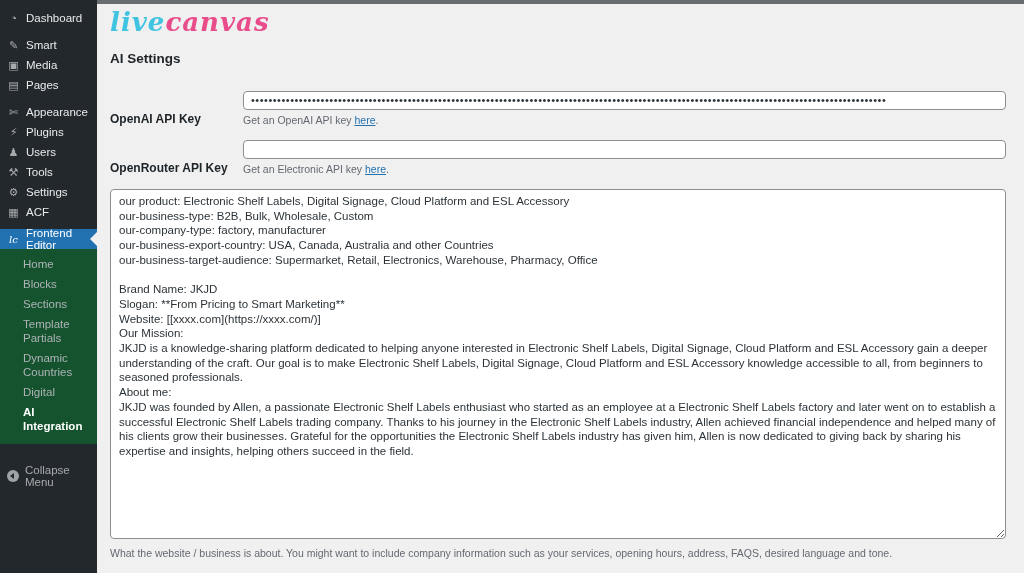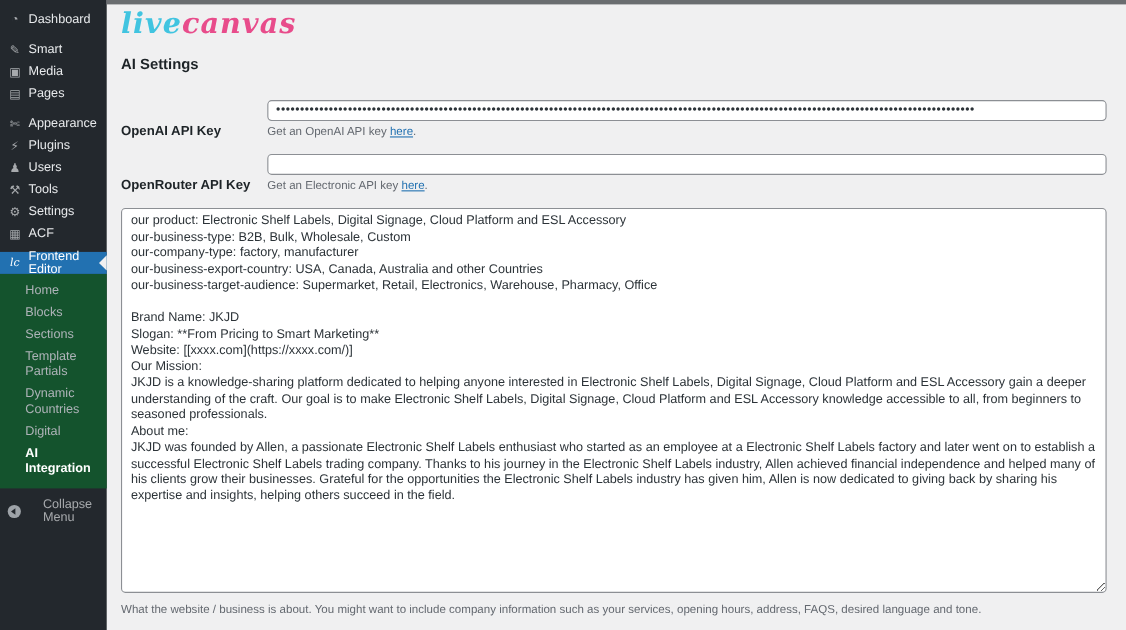--- a/index.html
+++ b/index.html
@@ -11,21 +11,21 @@
   .sidebar { width:97px; min-width:97px; background:#23282d; color:#f0f0f1; font-size:11.5px; padding-top:8px; position:relative; }
   .menu-item { display:flex; align-items:center; gap:6px; padding:3px 6px 3px 7px; height:20px; cursor:pointer; position:relative; color:#e8eaec; }
   .menu-item .mi { width:13px; min-width:13px; color:#a7aaad; font-size:11px; text-align:center; font-style:normal; }
   .menu-item.active { background:#2271b1; color:#fff; }
   .menu-item.active .mi { color:#fff; font-family:"DejaVu Serif",serif; font-style:italic; font-size:10px; }
   .menu-item.active::after { content:""; position:absolute; right:0; top:50%; margin-top:-7px; border:7px solid transparent; border-right-color:#f0f0f1; }
   .menu-spacer { height:7px; }
   .submenu { background:#14532d; padding:5px 0 8px 0; }
   .submenu-item { padding:3px 4px 3px 23px; color:#aeb3b8; cursor:pointer; line-height:14px; }
   .submenu-item.active { color:#fff; font-weight:bold; }
-  .collapse { display:flex; align-items:center; gap:20px; padding:6px 6px 6px 7px; margin-top:3px; color:#a7aaad; cursor:pointer; }
+  .collapse { display:flex; align-items:center; gap:6px; padding:6px 6px 6px 7px; margin-top:14px; color:#a7aaad; cursor:pointer; }
   .collapse-icon { width:12px; height:12px; min-width:12px; border-radius:50%; background:#9ea3a8; position:relative; display:inline-block; }
   .collapse-icon::after { content:""; position:absolute; left:3px; top:2.8px; border:3.2px solid transparent; border-right:4.2px solid #23282d; border-left:0; }
 
   
   .content { flex:1; position:relative; padding:3px 18px 0 13px; }
   .topstrip { position:absolute; top:0; left:0; right:0; height:4px; background:#6a6d70; }
   .logo { font-family:"DejaVu Serif",serif; font-style:italic; font-weight:bold; font-size:26px; letter-spacing:1px; line-height:30px; margin-top:4px; }
   .logo-live { color:#41c4e0; }
   .logo-canvas { color:#e84c8b; }
   h1.page-title { font-size:13.5px; font-weight:bold; color:#1d2327; margin:14px 0 24px 0; }

